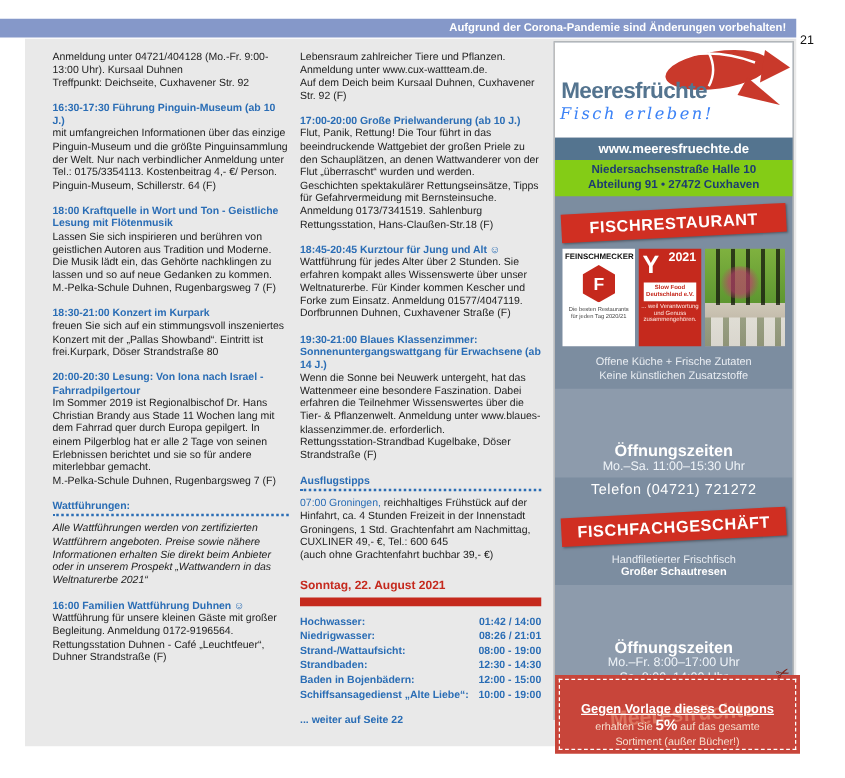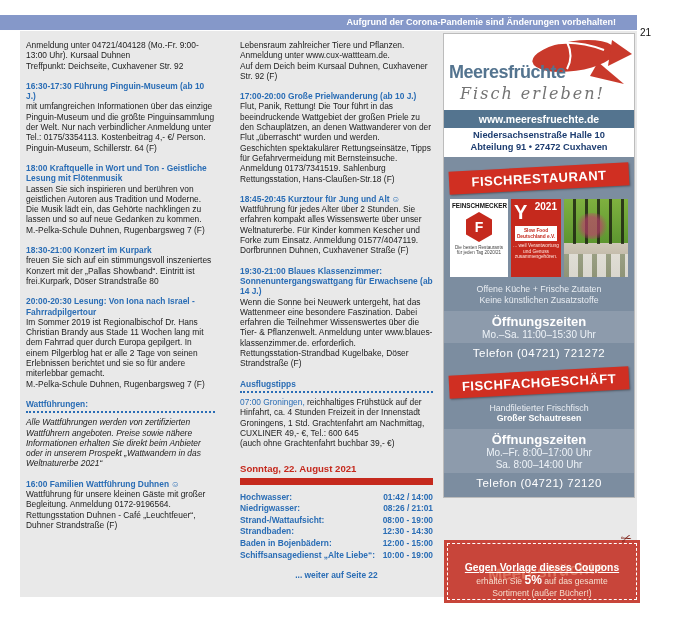--- a/index.html
+++ b/index.html
@@ -4,62 +4,62 @@
 <style>
   html,body{margin:0;padding:0;}
   body{
     width:676px;height:622px;position:relative;background:#ffffff;
     font-family:"Liberation Sans", sans-serif;color:#222;overflow:hidden;
   }
   
   .topbar{
     position:absolute;left:0;top:15px;width:637px;height:15px;background:#8598c9;
     color:#fff;font-size:9px;font-weight:bold;text-align:right;line-height:15px;
-    padding-right:21px;box-sizing:border-box;
+    padding-right:8px;box-sizing:border-box;
   }
   .pagenum{position:absolute;left:640px;top:27px;font-size:10px;color:#111;}
   
   .panel{position:absolute;left:20px;top:31px;width:617px;height:566px;background:#e9e9e9;}
   
   .col{position:absolute;top:40px;font-size:8.4px;line-height:10.3px;color:#1c1c1c;}
-  .col-left{left:26px;width:189px;}
+  .col-left{left:42px;width:189px;}
   .col-mid{left:240px;width:193px;}
   .block{margin-bottom:10px;}
   .evt-title{color:#2a6db5;font-weight:bold;}
   .evt-body{white-space:pre-line;}
   .smiley{color:#2a6db5;font-weight:bold;margin-left:2px;}
   .section-hdr{
     color:#2a6db5;font-weight:bold;border-bottom:2px dotted #2a6db5;
     padding-bottom:2px;margin-bottom:4px;
   }
   .note{font-style:italic;white-space:pre-line;}
   .lead-blue{color:#2a6db5;}
   
   .tide{margin-top:16px;}
   .tide-title{color:#c5291d;font-weight:bold;font-size:9.6px;margin-top:16px;}
   .tide-bar{height:7px;background:#c5291d;margin:3px 0 7px;}
   .tide-row{display:flex;justify-content:space-between;color:#2a6db5;font-weight:bold;line-height:11.6px;}
-  .tide-footer{text-align:center;color:#2a6db5;font-weight:bold;margin-top:9px;}
+  .tide-footer{text-align:left;color:#2a6db5;font-weight:bold;margin-top:9px;}
   
   .ad{
     position:absolute;left:443px;top:33px;width:192px;background:#7c8da0;
     border:1px solid #bcbcbc;box-sizing:border-box;padding-bottom:6px;
   }
   .ad-logo{background:#fff;position:relative;height:76px;overflow:hidden;}
   .fish{position:absolute;right:2px;top:2px;}
   .ad-logo-title{
     position:absolute;left:5px;top:28px;color:#54748f;font-weight:bold;
     font-size:18px;letter-spacing:-0.5px;
   }
   .ad-tagline{
-    position:absolute;left:16px;top:50px;color:#737373;font-size:16px;
+    position:absolute;left:4px;top:50px;color:#3b82f6;font-size:13px;
     font-family:"DejaVu Serif", serif;font-style:italic;letter-spacing:2px;
   }
   .www{background:#54748f;color:#fff;font-weight:bold;text-align:center;font-size:10.5px;padding:3px 0;}
-  .addr{background:#ffffff;color:#1d3d70;font-weight:bold;text-align:center;font-size:9.3px;line-height:11.5px;padding:2px 0 4px;}
+  .addr{background:#84cc16;color:#1d3d70;font-weight:bold;text-align:center;font-size:9.3px;line-height:11.5px;padding:2px 0 4px;}
   .banner{
     background:#d02f22;color:#fff;font-weight:bold;text-align:center;
     transform:rotate(-3deg);font-size:13px;letter-spacing:0.5px;padding:4px 0;
     margin:10px 5px 9px;box-shadow:1px 1px 2px rgba(0,0,0,0.35);
   }
   .badges{display:flex;gap:3px;justify-content:center;padding:0 5px;height:78px;}
   .feins{background:#fff;width:58px;text-align:center;padding:3px 2px;box-sizing:border-box;}
   .feins-title{font-size:6.3px;font-weight:bold;color:#111;}
   .hex{
     width:26px;height:30px;background:#c5291d;margin:3px auto 3px;
@@ -81,21 +81,21 @@
     position:absolute;left:10px;top:14px;width:36px;height:26px;border-radius:50%;
     background:radial-gradient(circle,rgba(190,60,110,0.65) 0 40%,transparent 70%);
   }
   .photo .pots{
     position:absolute;left:0;bottom:0;width:100%;height:30%;
     background:repeating-linear-gradient(90deg,rgba(110,130,90,0.5) 0 5px,rgba(235,235,230,0.7) 5px 14px);
   }
   .ad-lines{text-align:center;color:#e9edf2;font-size:8.8px;line-height:10.8px;margin-top:7px;}
   .ad-bold{font-weight:bold;color:#fff;}
   .hours{background:rgba(255,255,255,0.13);text-align:center;margin-top:5px;padding:3px 0 2px;}
-  .hours-title{font-size:13px;font-weight:bold;color:#fff;}
+  .hours-title{font-size:13px;font-weight:bold;color:#fff;margin-top:39px;}
   .hours-line{font-size:10px;color:#eef3f8;line-height:12px;}
   .phone{font-size:11.5px;font-weight:normal;color:#fff;text-align:center;padding:4px 0 2px;letter-spacing:0.5px;}
   
   .coupon{
     position:absolute;left:444px;top:540px;width:196px;height:63px;background:#c8453a;
     box-sizing:border-box;overflow:visible;
   }
   .coupon-inner{
     position:absolute;inset:3px;border:1.5px dashed #fff;text-align:center;overflow:hidden;
   }

